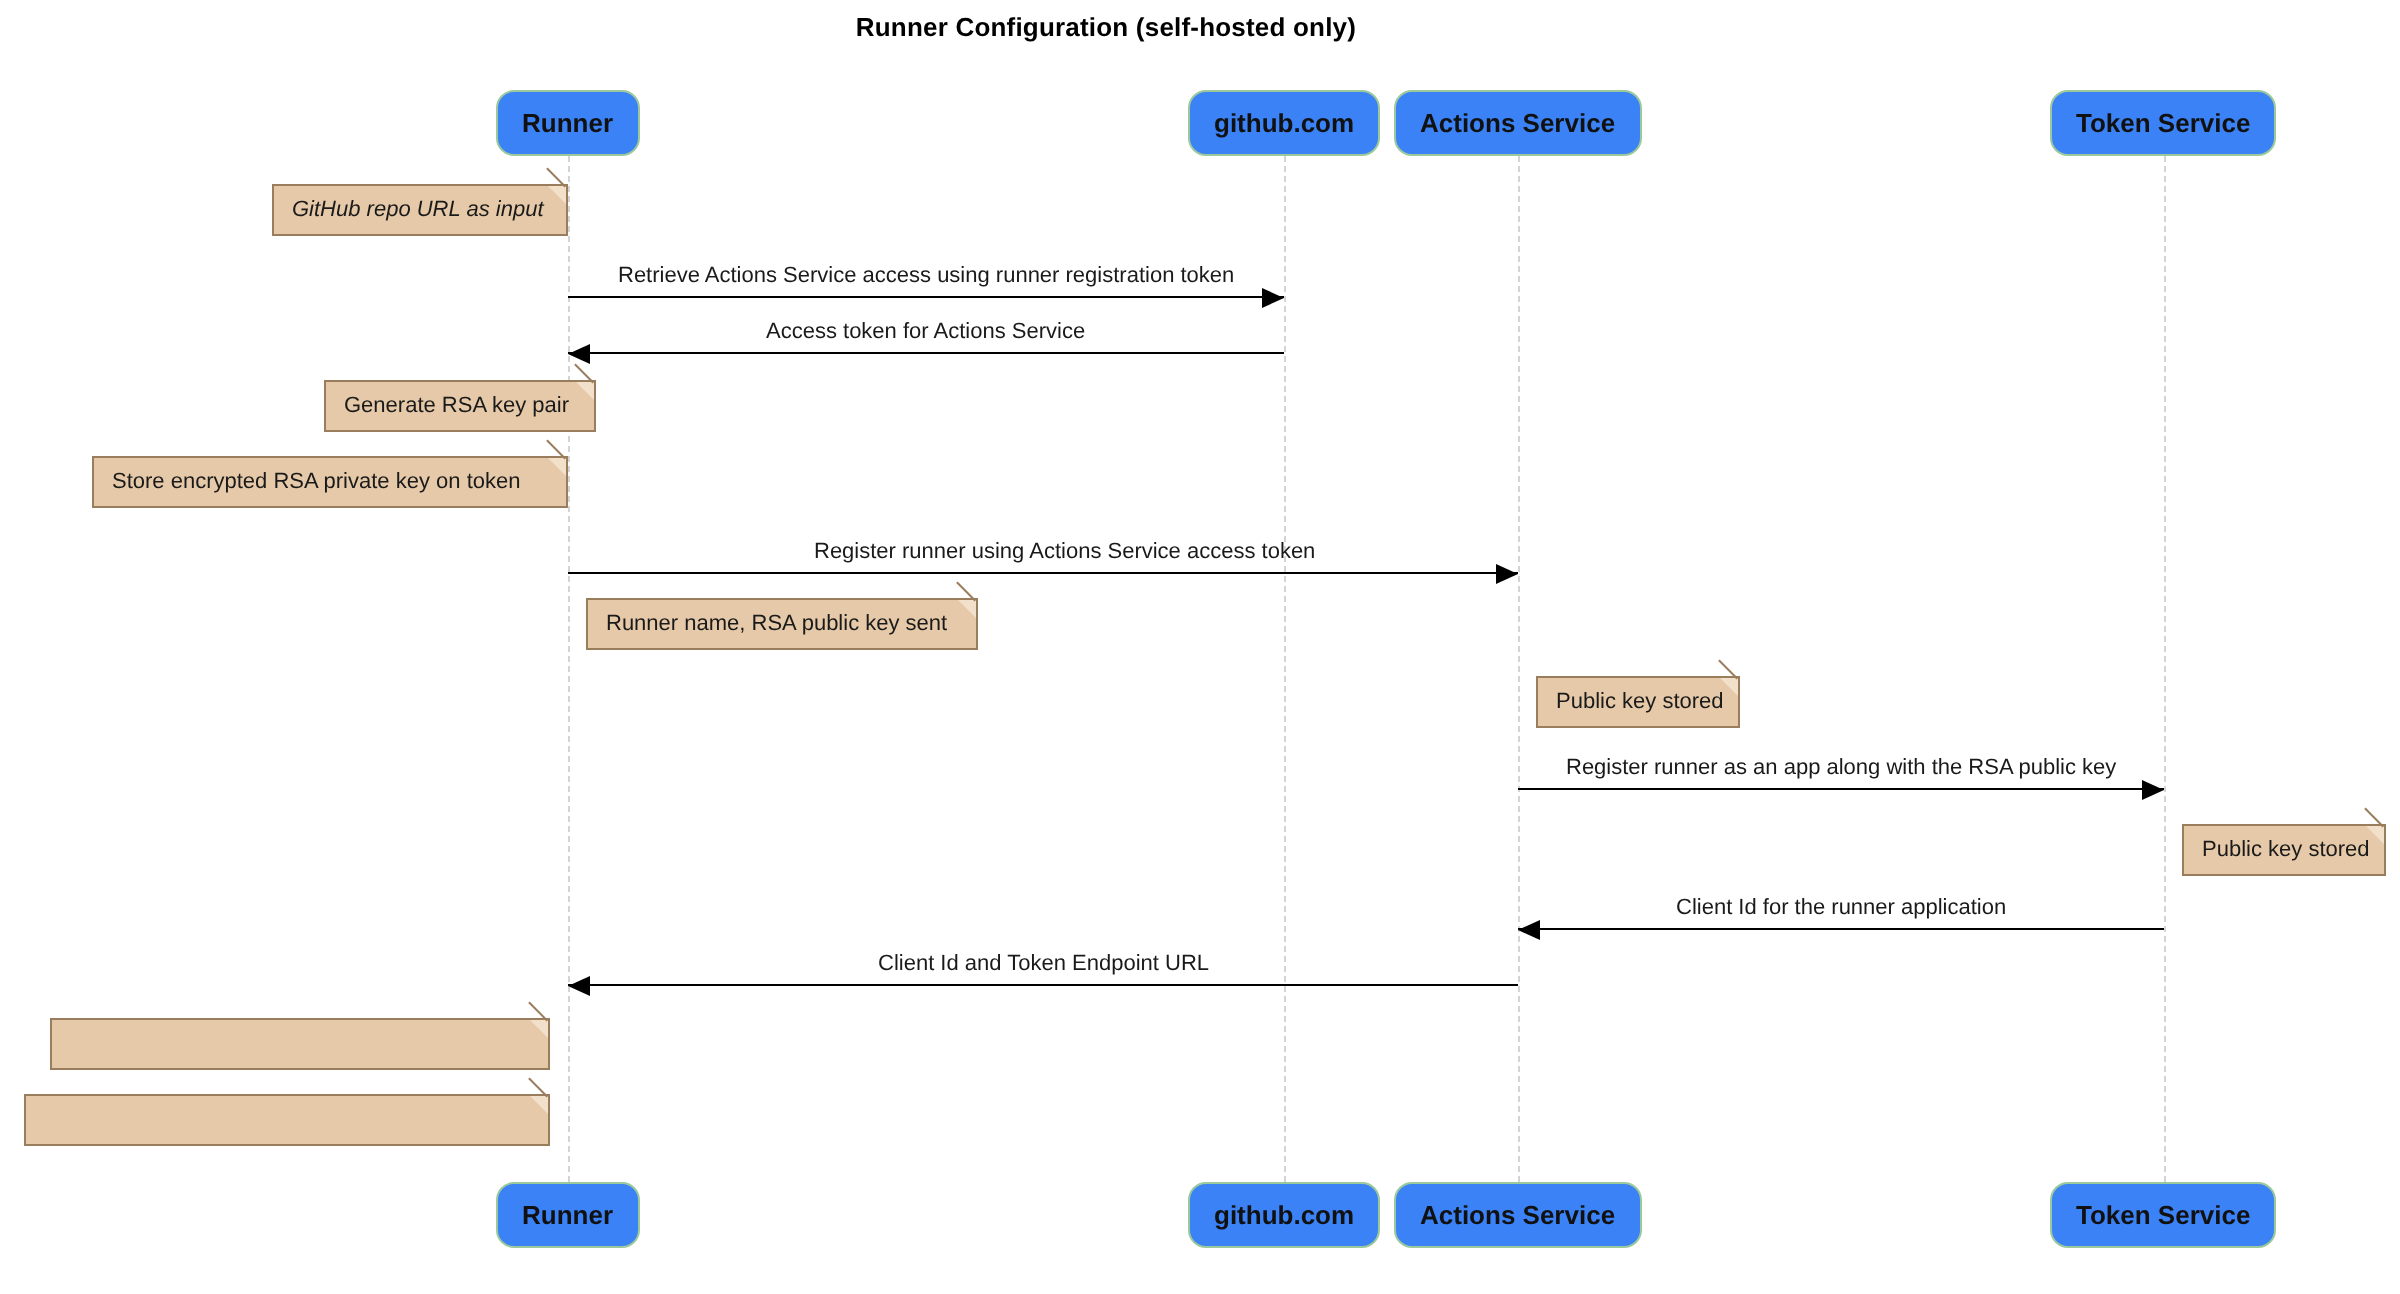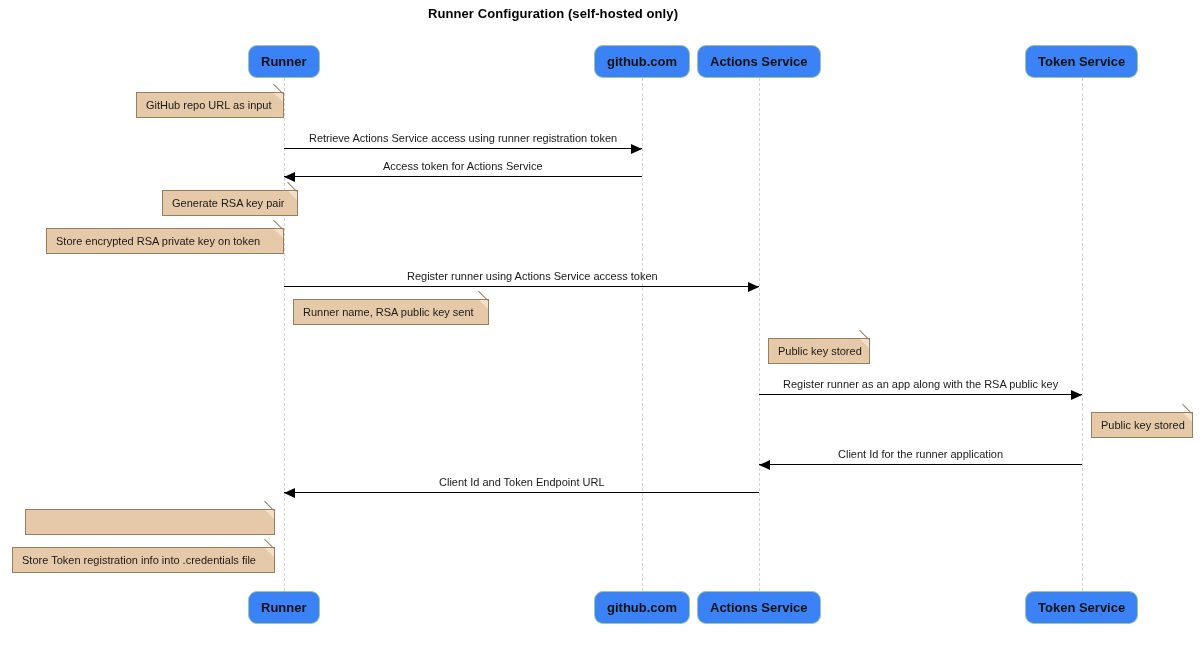--- a/index.html
+++ b/index.html
@@ -143,21 +143,21 @@
       <div class="arrowhead right" style="top: 390px; left: 1071px;"></div>
       <div class="msg-label" style="top: 378px; left: 783px;">Register runner as an app along with the RSA public key</div>
       <div class="msg" style="left: 759px; top: 464px; width: 323px;"></div>
       <div class="arrowhead left" style="top: 460px; left: 759px;"></div>
       <div class="msg-label" style="top: 448px; left: 838px; text-align: center;">Client Id for the runner application</div>
       <div class="msg" style="left: 284px; top: 492px; width: 475px;"></div>
       <div class="arrowhead left" style="top: 488px; left: 284px;"></div>
       <div class="msg-label" style="top: 476px; left: 439px;">Client Id and Token Endpoint URL</div>
     </div>
   <div id="notes-layer">
-      <div class="note" style="top: 92px; width: 148px; left: 136px;">
+      <div class="note" style="top: 92px; width: 148px; left: 136px; font-style: italic;">
         <span>GitHub repo URL as input</span>
         <span class="fold"></span>
         <span class="foldline"></span>
       </div>
       <div class="note" style="top: 190px; width: 136px; left: 162px;">
         <span>Generate RSA key pair</span>
         <span class="fold"></span>
         <span class="foldline"></span>
       </div>
       <div class="note" style="top: 228px; width: 238px; left: 46px;">
@@ -178,21 +178,20 @@
       <div class="note" style="top: 412px; width: 102px; left: 1091px;">
         <span>Public key stored</span>
         <span class="fold"></span>
         <span class="foldline"></span>
       </div>
       <div class="note" style="top: 509px; width: 250px; left: 25px;">
         <span class="fold"></span>
         <span class="foldline"></span>
       </div>
       <div class="note" style="top: 547px; width: 263px; left: 12px;">
-        <span>Store Token registration info into .credentials file</span>
         <span class="fold"></span>
         <span class="foldline"></span>
       </div>
     </div>
   <div id="participants-layer">
       <div class="participant" style="top: 45px; left: 248px;">Runner</div>
       <div class="participant" style="top: 591px; left: 248px;">Runner</div>
       <div class="participant" style="top: 45px; left: 594px;">github.com</div>
       <div class="participant" style="top: 591px; left: 594px;">github.com</div>
       <div class="participant" style="top: 45px; left: 697px;">Actions Service</div>

